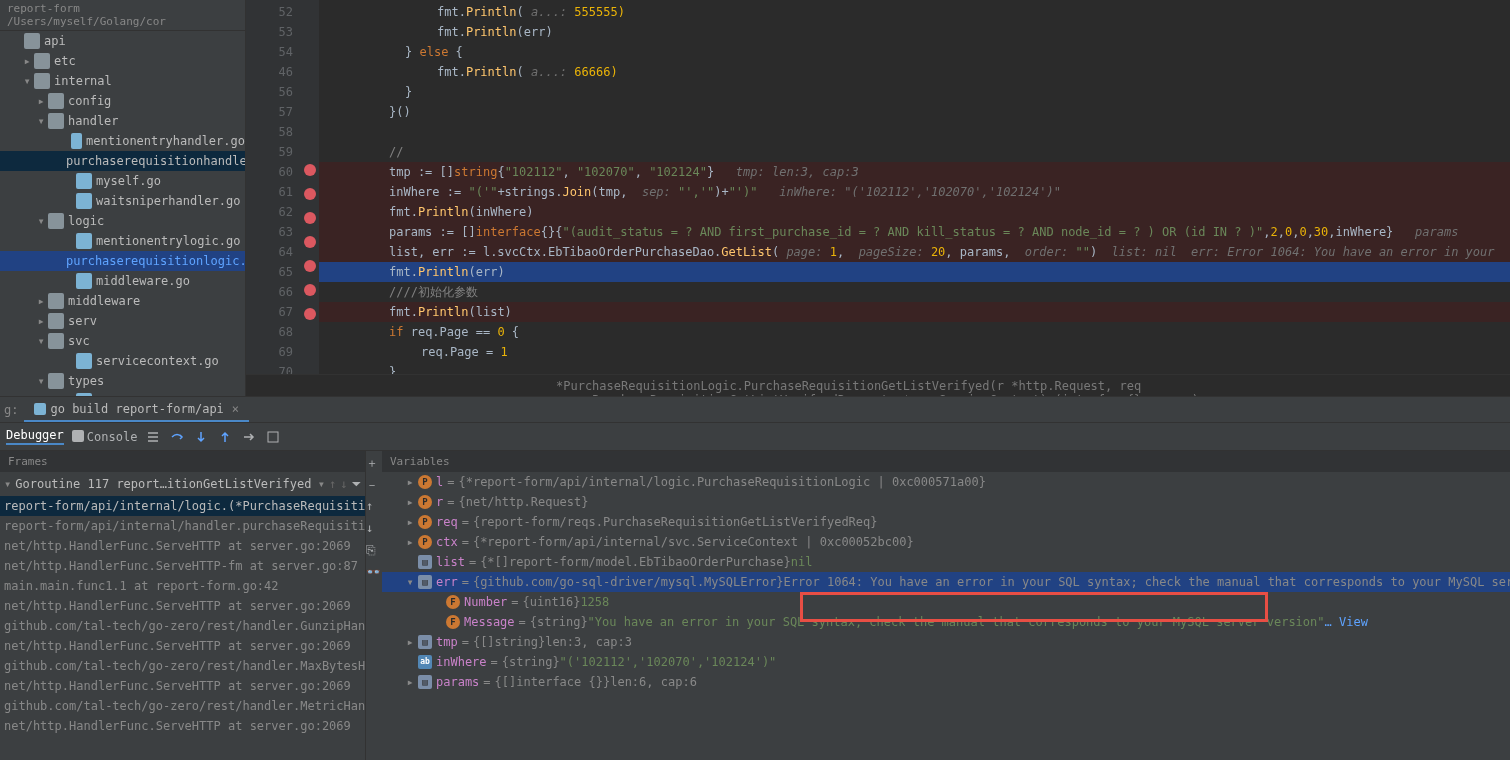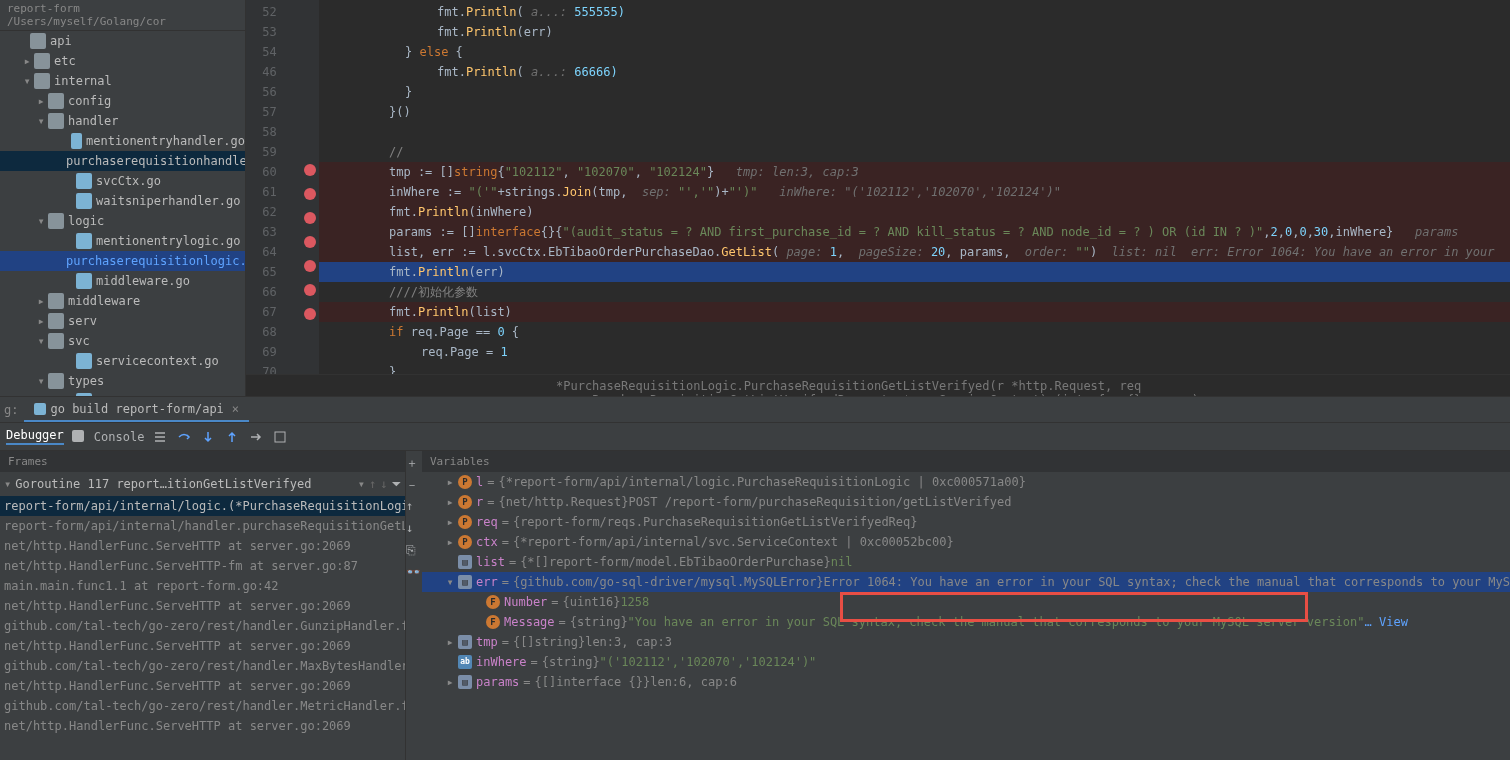--- a/index.html
+++ b/index.html
@@ -10,47 +10,47 @@
 .tree-item{display:flex;align-items:center;height:20px;padding-left:4px;cursor:pointer;white-space:nowrap;overflow:hidden}
 .tree-item.sel{background:#0d293e}
 .tree-item .chev{width:14px;text-align:center;color:#888}
 .tree-item .icon{width:16px;height:16px;background:#a9b7c6;border-radius:2px;margin-right:4px}
 .tree-item .icon.folder{background:#87939a}
 .tree-item .icon.go{background:#7cb3d4}
 .tree-item.active{color:#5ea3ff}
 .tree-item.hl{background:#214283}
 .code-area{flex:1;display:flex;flex-direction:column;background:#2b2b2b;overflow:hidden}
 .code-body{flex:1;display:flex;overflow:hidden;position:relative}
-.gutter{background:#313335;width:55px;text-align:center;color:#606366;padding-top:2px}
+.gutter{background:#313335;width:55px;text-align:right;color:#606366;padding-top:2px}
 .gutter-row{height:20px;line-height:20px;padding-right:8px}
 .bp-column{width:18px;background:#313335}
 .bp{width:12px;height:12px;border-radius:50%;background:#db5860;margin:4px auto}
 .code-lines{flex:1;padding-top:2px;overflow:hidden;position:relative}
 .code-line{height:20px;line-height:20px;white-space:pre;position:relative;padding-left:8px}
 .code-line.bp-bg{background:#3a2323}
 .code-line.cur{background:#214283}
 .kw{color:#cc7832}
 .fn{color:#ffc66d}
 .str{color:#6a8759}
-.num{color:#7dd3fc}
+.num{color:#eab308}
 .id{color:#a9b7c6}
 .cmt{color:#808080}
 .hint{color:#707070;font-style:italic}
 .red-box{border:3px solid #e84e44;position:absolute;pointer-events:none}
 .status-path{padding:4px 310px;height:22px;background:#2b2b2b;color:#787878;font-size:12px;border-top:1px solid #323232}
 .tab-bar{height:26px;background:#3c3f41;display:flex;align-items:center;padding-left:4px;border-top:1px solid #323232}
 .tab{padding:4px 10px;color:#bbb;border-bottom:2px solid transparent;display:flex;align-items:center;gap:4px}
 .tab.active{border-bottom-color:#4a88c7}
 .tab-icon{width:12px;height:12px;background:#7cb3d4;border-radius:2px}
 .debug-toolbar{height:28px;background:#3c3f41;display:flex;align-items:center;gap:8px;padding:0 6px;border-top:1px solid #323232}
 .debug-toolbar .tbtn{color:#afb1b3;cursor:pointer;font-size:12px}
 .debug-toolbar .tbtn.act{color:#fff;border-bottom:2px solid #4a88c7;padding-bottom:1px}
 .debug-toolbar .tico{width:16px;height:16px;display:flex;align-items:center;justify-content:center;color:#afb1b3;cursor:pointer}
 .debug-panels{flex:1;display:flex;overflow:hidden;border-top:1px solid #323232}
-.frames-panel{width:406px;background:#3c3f41;display:flex;flex-direction:column;border-right:1px solid #323232}
+.frames-panel{width:366px;background:#3c3f41;display:flex;flex-direction:column;border-right:1px solid #323232}
 .panel-header{padding:4px 8px;color:#888;font-size:11px;background:#313335}
 .frames-list{flex:1;overflow:hidden}
 .frames-select{display:flex;align-items:center;height:24px;padding:0 4px;gap:4px;color:#bbb}
 .frames-select .sel-text{flex:1;overflow:hidden;white-space:nowrap}
 .frame-row{height:20px;line-height:20px;padding:0 4px;color:#888;white-space:nowrap;overflow:hidden;cursor:pointer}
 .frame-row.sel{background:#0d293e;color:#bbb}
 .vars-panel{flex:1;background:#3c3f41;display:flex;flex-direction:column}
 .vars-list{flex:1;overflow:hidden;position:relative}
 .var-row{height:20px;line-height:20px;display:flex;align-items:center;white-space:nowrap;overflow:hidden}
 .var-row.sel{background:#214283}
@@ -70,21 +70,21 @@
 .side-icons .ico{width:16px;height:16px;color:#afb1b3;cursor:pointer}
 .red-box2{border:3px solid #e84e44;position:absolute;pointer-events:none}
 </style>
 </head>
 <body>
 
 <div class="top-area">
   <div class="sidebar">
     <div class="breadcrumb-bar">report-form /Users/myself/Golang/cor</div>
     <div id="tree">
-        <div class="tree-item" style="padding-left: 16px;">
+        <div class="tree-item" style="padding-left: 10px;">
           <span class="chev"></span>
           <span class="icon folder"></span>
           <span>api</span>
         </div>
         <div class="tree-item" style="padding-left: 20px;">
           <span class="chev">▸</span>
           <span class="icon folder"></span>
           <span>etc</span>
         </div>
         <div class="tree-item" style="padding-left: 20px;">
@@ -108,21 +108,21 @@
           <span>mentionentryhandler.go</span>
         </div>
         <div class="tree-item sel" style="padding-left: 62px;">
           <span class="chev"></span>
           <span class="icon go"></span>
           <span>purchaserequisitionhandler</span>
         </div>
         <div class="tree-item" style="padding-left: 62px;">
           <span class="chev"></span>
           <span class="icon go"></span>
-          <span>svcCtx.go</span>
+          <span>myself.go</span>
         </div>
         <div class="tree-item" style="padding-left: 62px;">
           <span class="chev"></span>
           <span class="icon go"></span>
           <span>waitsniperhandler.go</span>
         </div>
         <div class="tree-item" style="padding-left: 34px;">
           <span class="chev">▾</span>
           <span class="icon folder"></span>
           <span>logic</span>
@@ -263,21 +263,21 @@
   <span style="color:#888;margin-right:6px">g:</span>
   <div class="tab active">
     <span class="tab-icon"></span>
     <span>go build report-form/api</span>
     <span style="color:#888;margin-left:4px">×</span>
   </div>
 </div>
 
 <div class="debug-toolbar">
   <span class="tbtn act">Debugger</span>
-  <span class="tbtn" style="display:flex;gap:10px">
+  <span class="tbtn" style="display:flex;gap:3px">
     <span style="width:12px;height:12px;background:#afb1b3;border-radius:2px"></span>
     <span>Console</span>
   </span>
   <span class="tico">
       <svg width="14" height="14">
         <path d="M2 3h10M2 7h10M2 11h10" stroke="#afb1b3" stroke-width="1.5"></path>
       </svg>
     </span>
   <span class="tico">
       <svg width="14" height="14">
@@ -350,21 +350,20 @@
           <span class="var-name">l</span>
           <span class="var-eq"> = </span>
           <span class="var-type">{*report-form/api/internal/logic.PurchaseRequisitionLogic | 0xc000571a00}</span>
         </div>
         <div class="var-row" style="padding-left: 20px;">
           <span class="var-chev">▸</span>
           <span class="var-icon p">P</span>
           <span class="var-name">r</span>
           <span class="var-eq"> = </span>
           <span class="var-type">{net/http.Request}</span>
-          <span class="var-meta"> POST /report-form/purchaseRequisition/getListVerifyed</span>
         </div>
         <div class="var-row" style="padding-left: 20px;">
           <span class="var-chev">▸</span>
           <span class="var-icon p">P</span>
           <span class="var-name">req</span>
           <span class="var-eq"> = </span>
           <span class="var-type">{report-form/reqs.PurchaseRequisitionGetListVerifyedReq}</span>
         </div>
         <div class="var-row" style="padding-left: 20px;">
           <span class="var-chev">▸</span>

